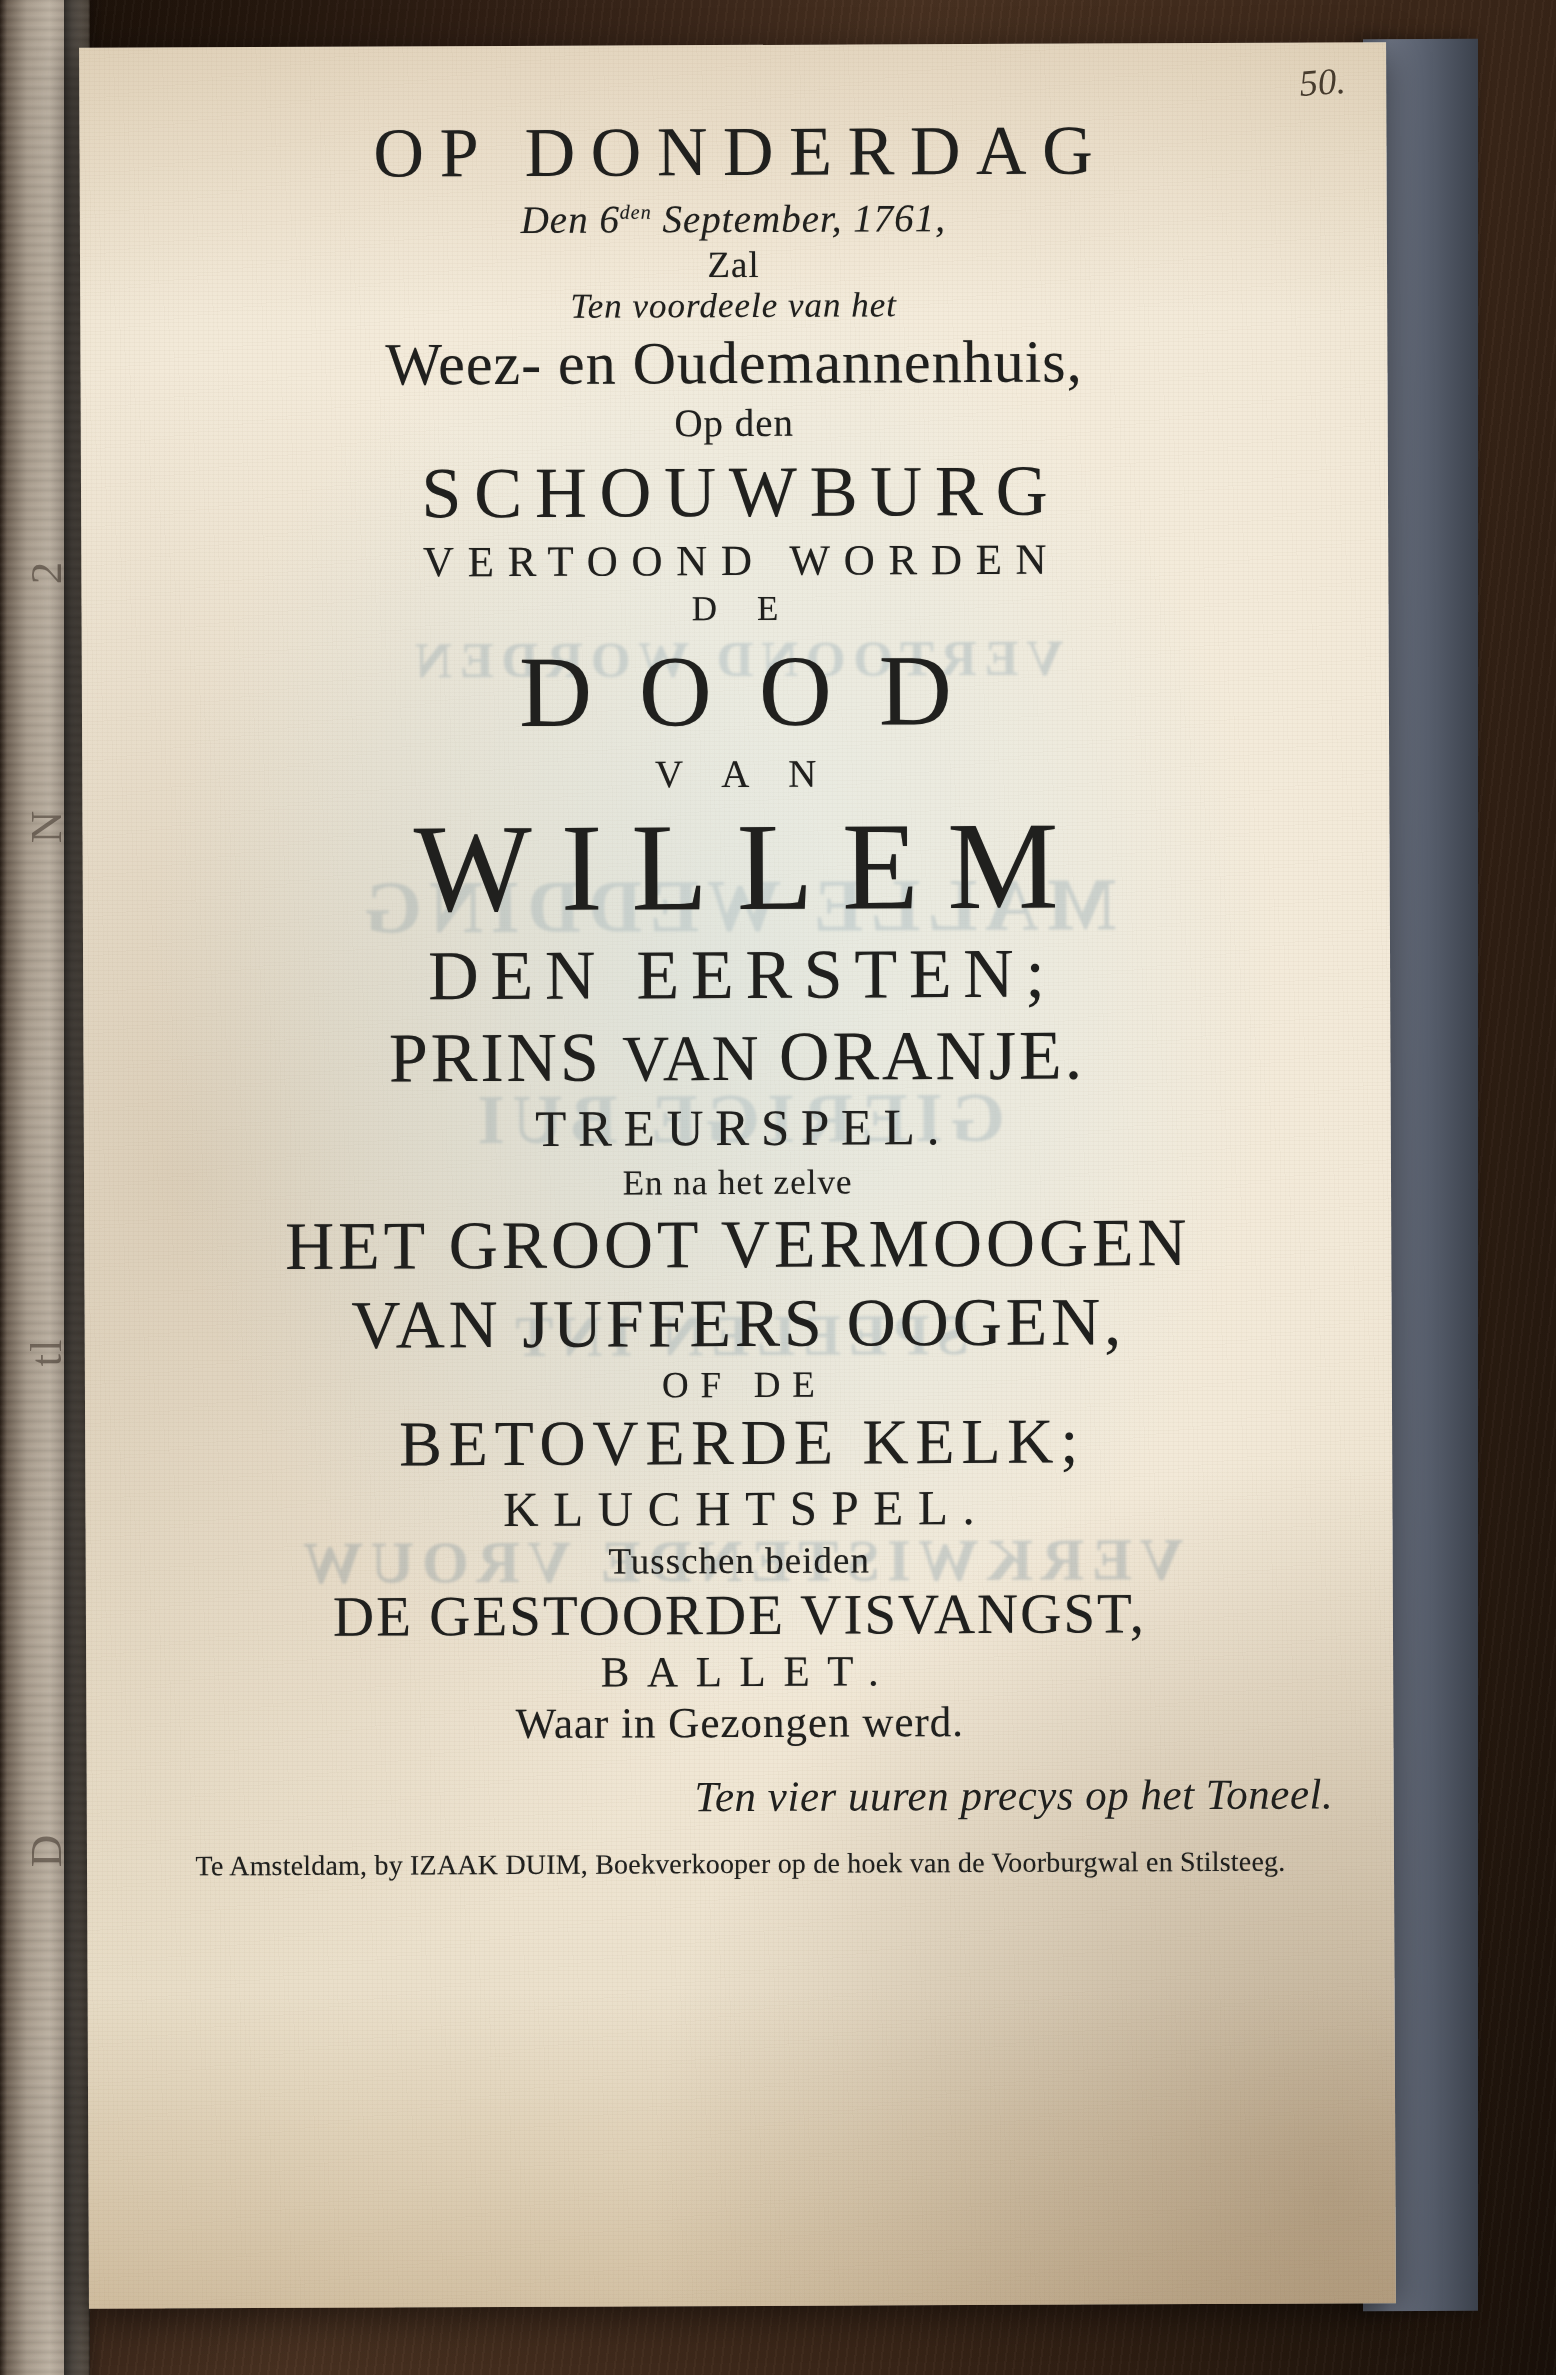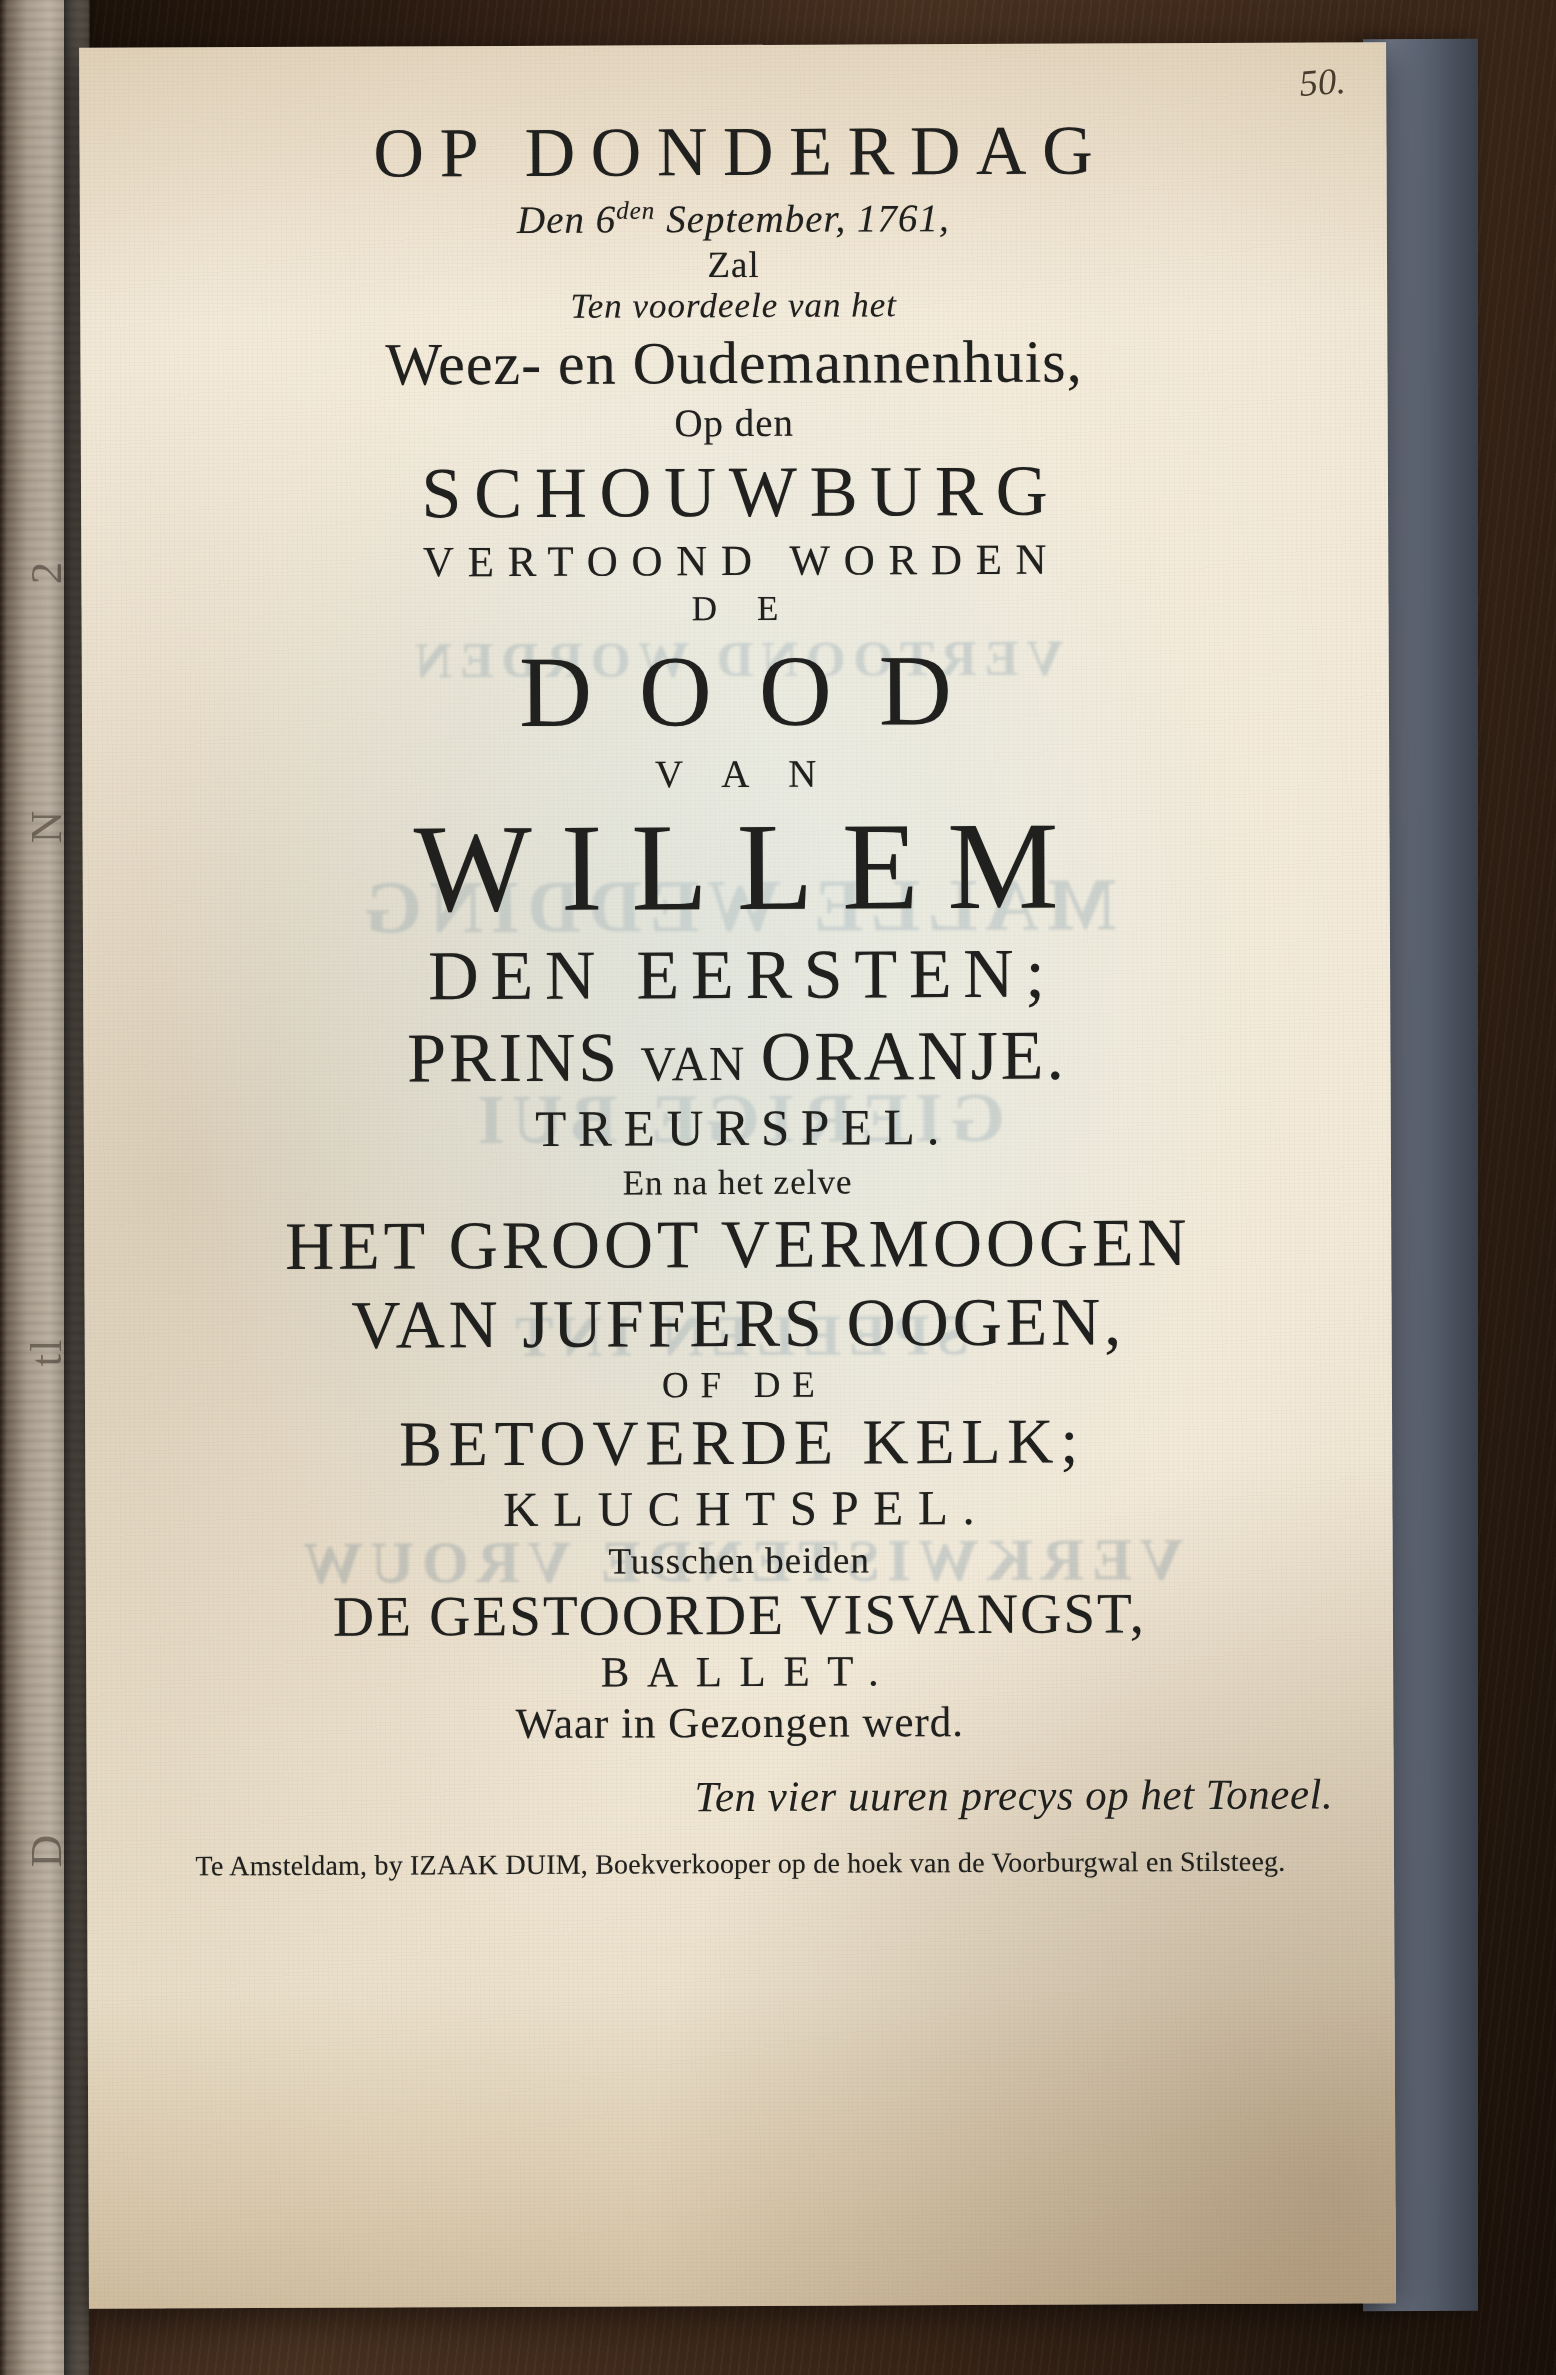--- a/index.html
+++ b/index.html
@@ -160,21 +160,21 @@
     margin-top: 11.7px;
     margin-bottom: 3.9px;
     text-indent: 15.6px;
   }
   .l-date {
     font-size: 39px;
     font-style: italic;
     letter-spacing: 1px;
     margin-bottom: 2px;
   }
-  .l-date sup { font-size: 25px; font-style: italic; vertical-align: 13.7px; }
+  .l-date sup { font-size: 20px; font-style: italic; vertical-align: 13.7px; }
   .l-zal { font-size: 37px; letter-spacing: 1px; }
   .l-tenvoordeele { font-size: 35px; font-style: italic; letter-spacing: 1px; }
   .l-weez {
     font-size: 60px;
     letter-spacing: 1px;
     margin: 3.9px 0 2px 0;
   }
   .l-opden { font-size: 39px; letter-spacing: 1px; }
   .l-schouwburg {
     font-size: 72px;
@@ -214,21 +214,21 @@
     font-size: 70px;
     letter-spacing: 11.7px;
     text-indent: 11.7px;
     margin: -3.9px 0 0 0;
   }
   .l-prins {
     font-size: 70px;
     letter-spacing: 2.9px;
     margin: 2px 0 0 0;
   }
-  .l-prins .sm { font-size: 49px; letter-spacing: 2px; }
+  .l-prins .sm { font-size: 65px; letter-spacing: 2px; }
   .l-treurspel {
     font-size: 51px;
     letter-spacing: 11.7px;
     text-indent: 11.7px;
     margin-top: 2px;
   }
   .l-ennahet { font-size: 35px; letter-spacing: 1px; margin-top: 5.9px; }
   .l-groot {
     font-size: 68px;
     letter-spacing: 3.9px;

